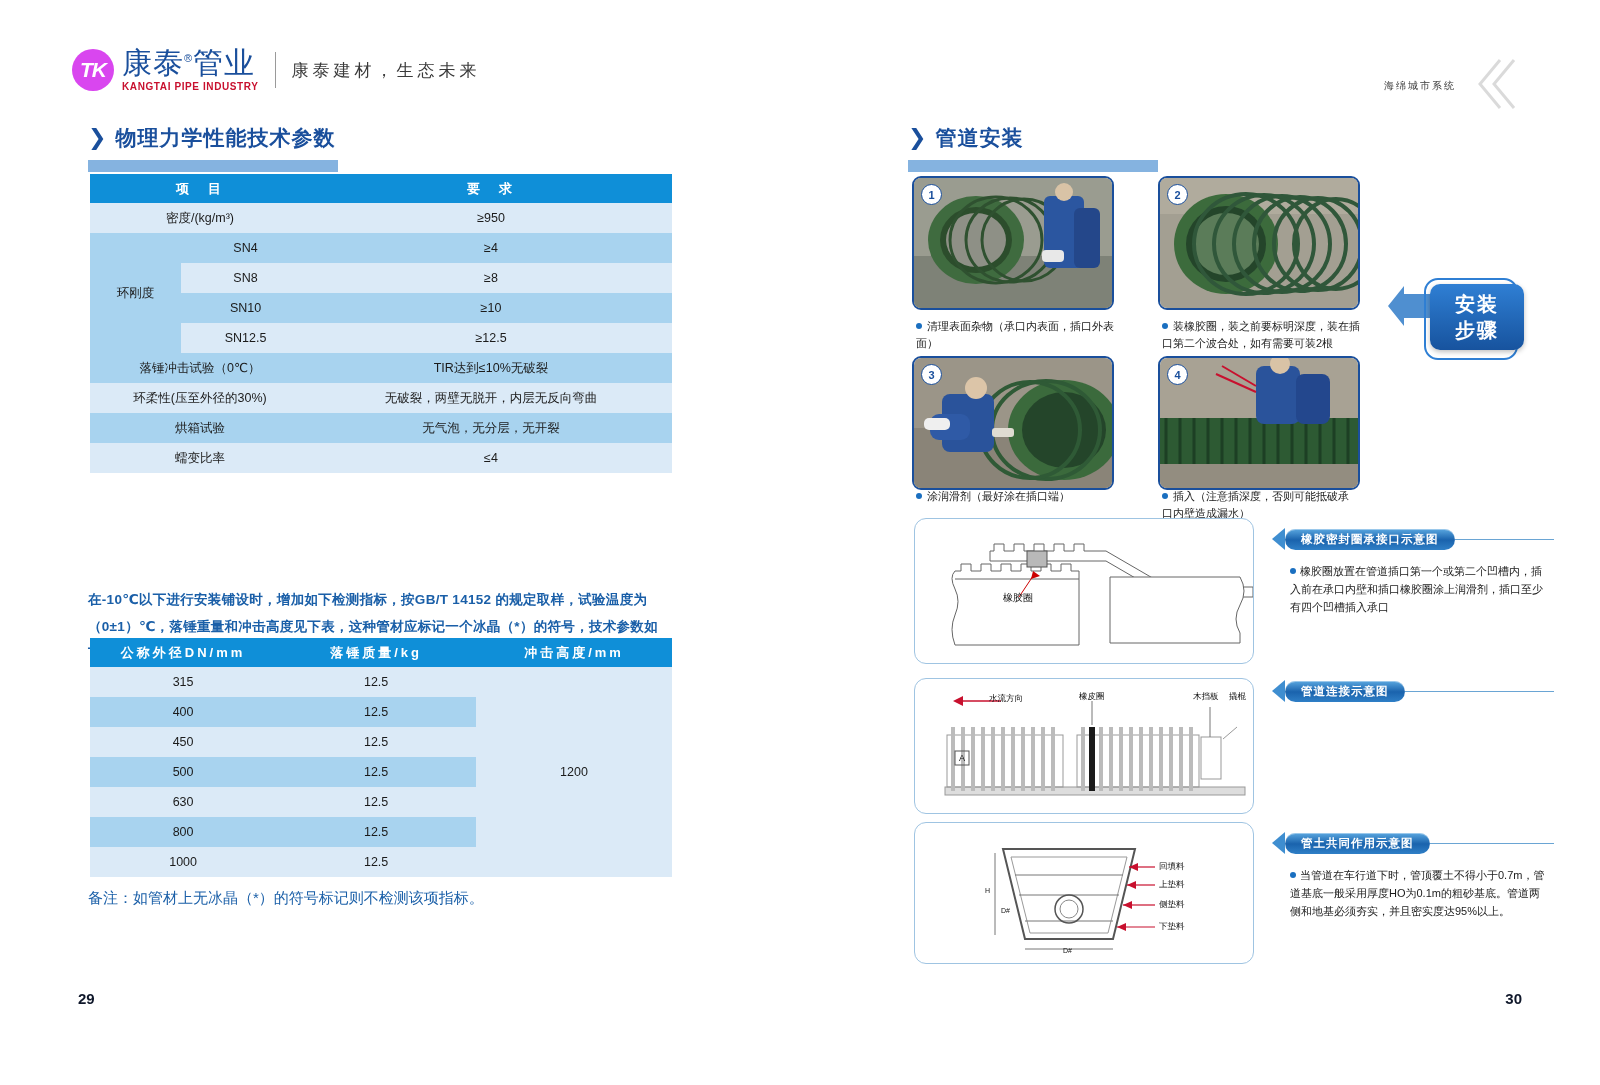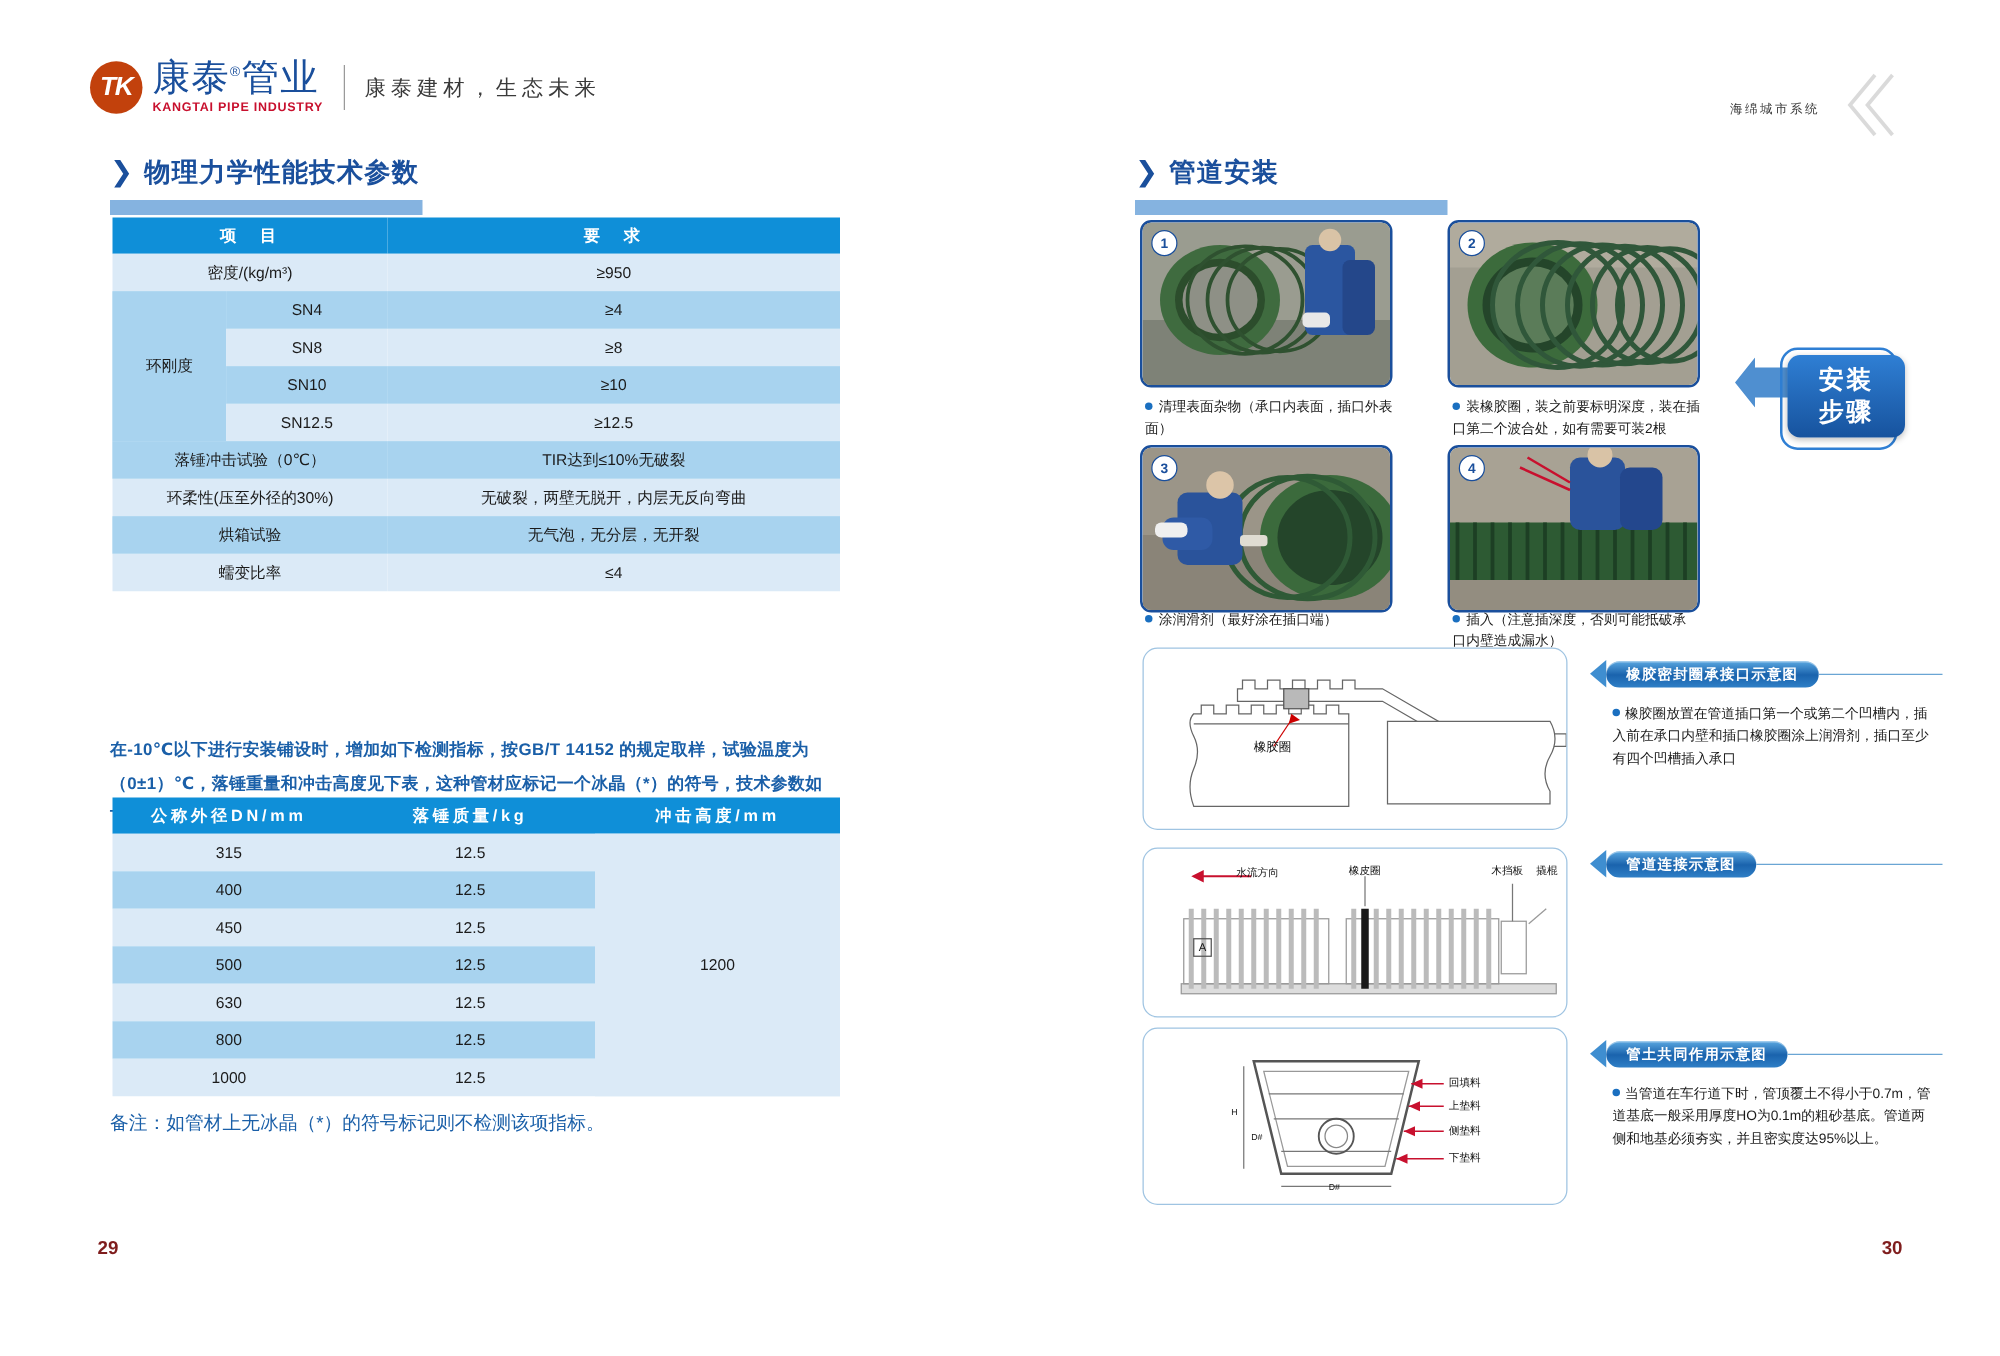--- a/index.html
+++ b/index.html
@@ -6,21 +6,21 @@
   body{
     width:1600px;height:1085px;
     font-family:"Liberation Sans","DejaVu Sans",sans-serif;
     color:#1b1b1b;position:relative;overflow:hidden;
   }
   .page{position:absolute;inset:0;}
 
   
   .header{position:absolute;left:0;top:0;width:1600px;height:108px;}
   .logo-wrap{position:absolute;left:72px;top:48px;display:flex;align-items:center;}
-  .logo-mark{width:42px;height:42px;border-radius:50%;background:#c2410c;
+  .logo-mark{width:42px;height:42px;border-radius:50%;background:#d946ef;
     display:flex;align-items:center;justify-content:center;color:#fff;
     font-size:21px;font-weight:bold;font-style:italic;letter-spacing:-1px;}
   .logo-cn{margin-left:8px;}
   .logo-cn .big{font-size:30px;font-weight:normal;color:#1a4f9c;letter-spacing:1px;line-height:1;}
   .logo-cn .big sup{font-size:11px;vertical-align:super;}
   .logo-cn .small{font-size:10px;font-weight:bold;color:#c8102e;letter-spacing:.6px;margin-top:3px;}
   .logo-div{width:1px;height:36px;background:#9a9a9a;margin:0 16px;}
   .logo-slogan{font-size:17px;color:#3a3a3a;letter-spacing:4px;}
 
   .header-right{position:absolute;right:78px;top:56px;display:flex;align-items:center;}
@@ -76,21 +76,21 @@
     background:linear-gradient(180deg,#5aa7e0 0%,#1a63ad 52%,#2f7fc6 100%);
     color:#fff;font-size:11.5px;font-weight:bold;letter-spacing:1px;
     display:flex;align-items:center;justify-content:center;padding:0 16px;
     box-shadow:inset 0 1px 0 rgba(255,255,255,.4);}
   .ribbon-line{height:1px;background:#6aa5d4;flex:1;}
   .rtext{position:absolute;font-size:11px;line-height:18px;color:#1b1b1b;}
   .rtext .dot{display:inline-block;width:6px;height:6px;border-radius:50%;
     background:#1a6fc0;margin-right:4px;vertical-align:1px;}
 
   
-  .pgno{position:absolute;font-size:15px;font-weight:bold;color:#7f1d1d;}
+  .pgno{position:absolute;font-size:15px;font-weight:bold;color:#0f172a;}
 
   
   .ph-bg{position:absolute;inset:0;}
   .lbl{position:absolute;font-size:8.5px;color:#111;white-space:nowrap;}
 </style>
 </head>
 <body>
 
 <div class="page">
 

